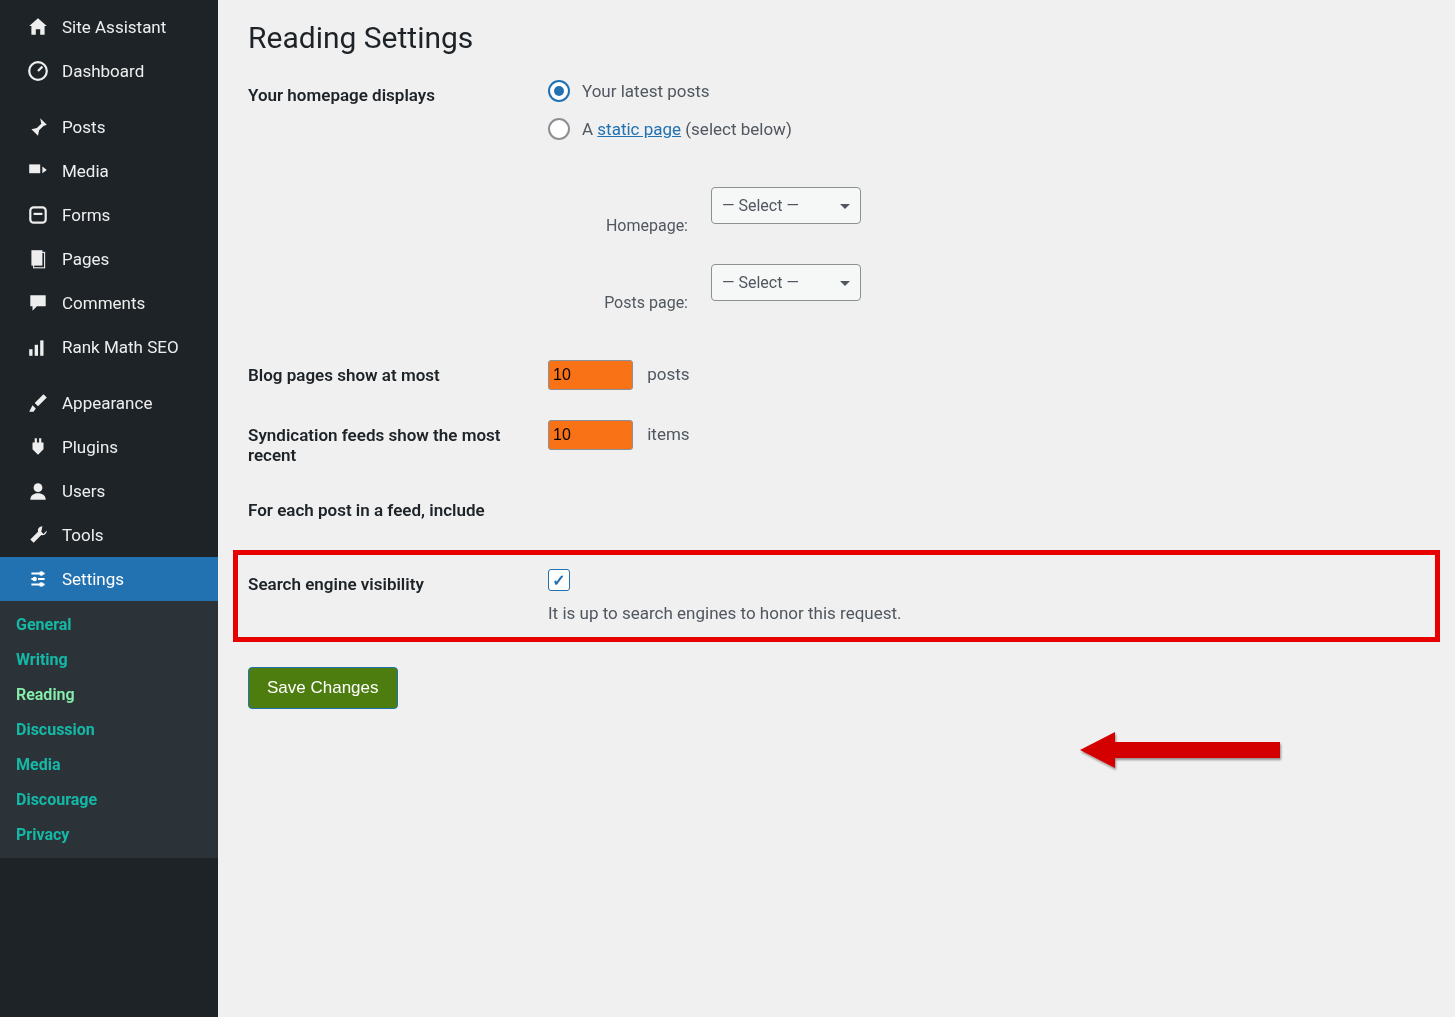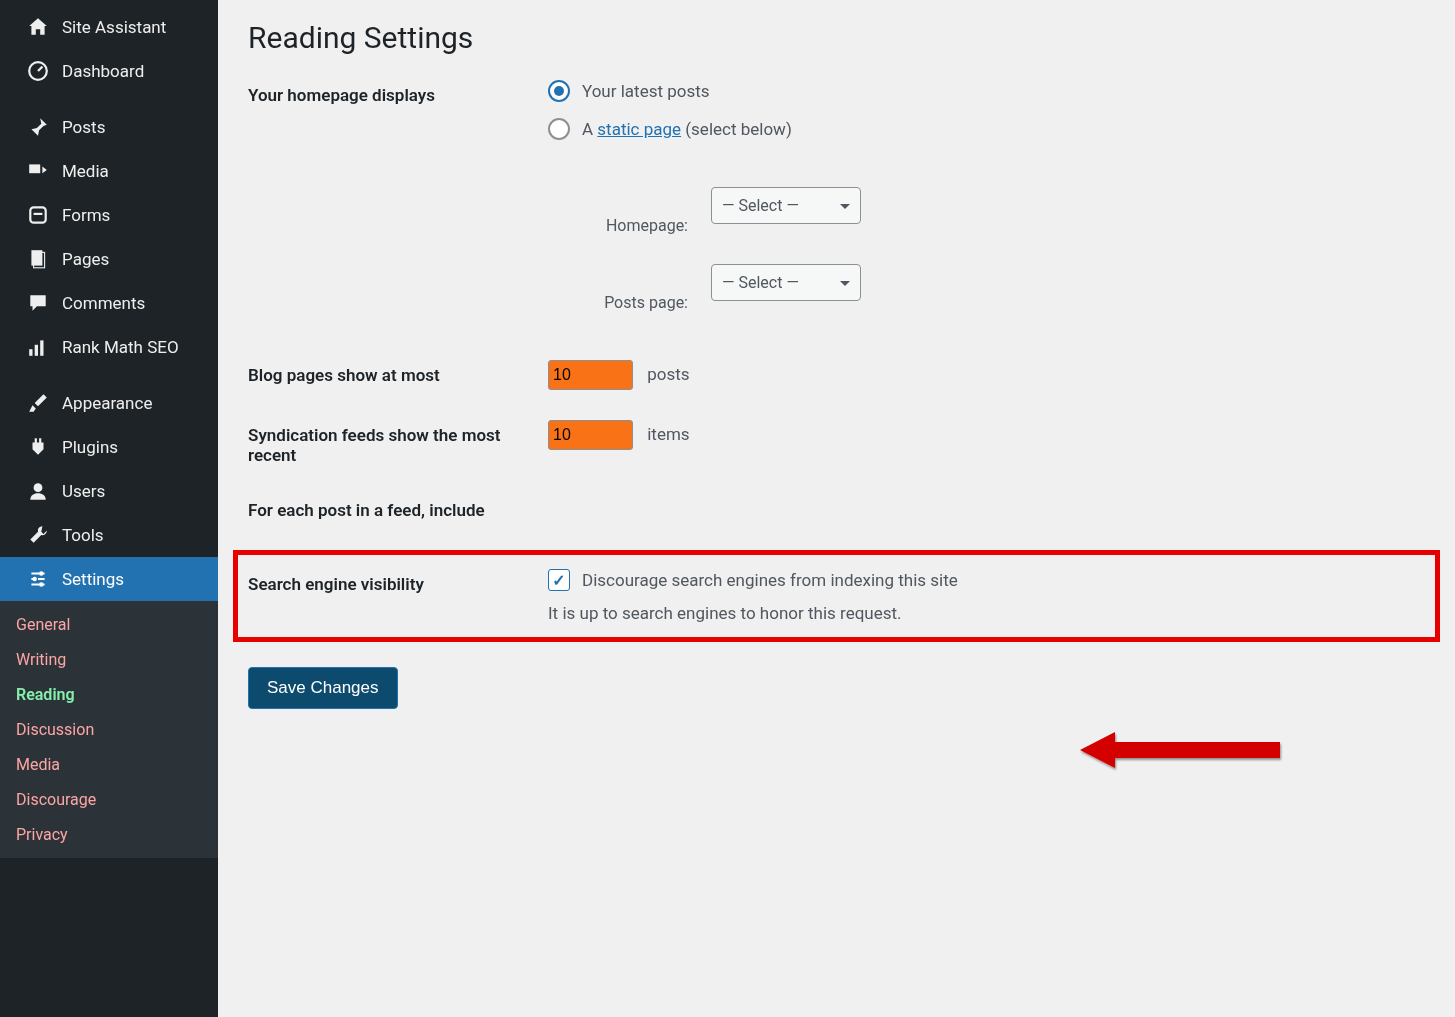--- a/index.html
+++ b/index.html
@@ -5,21 +5,21 @@
 * { box-sizing: border-box; margin: 0; padding: 0; }
 body { font-family: -apple-system, BlinkMacSystemFont, "Segoe UI", Roboto, sans-serif; background: #f0f0f1; color: #1d2327; font-size: 14px; }
 .layout { display: flex; min-height: 100vh; }
 .sidebar { width: 218px; background: #1d2327; color: #fff; flex-shrink: 0; padding-top: 5px; }
 .menu-item { display: flex; align-items: center; padding: 10px 26px; color: #eee; font-size: 17px; cursor: pointer; }
 .menu-item.active { background: #2271b1; color: #fff; position: relative; }
 .menu-item.active::after { content: ''; position: absolute; right: -9px; top: 50%; transform: translateY(-50%); border: 9px solid transparent; border-right-color: #f0f0f1; }
 .menu-icon { width: 24px; height: 24px; margin-right: 12px; display: flex; align-items: center; justify-content: center; fill: currentColor; }
 .menu-divider { height: 12px; }
 .submenu { background: #2c3338; padding: 6px 0; }
-.submenu-item { padding: 8px 16px; color: #fca5a5; font-size: 16px; cursor: pointer; }
+.submenu-item { padding: 8px 16px; color: #14b8a6; font-size: 16px; cursor: pointer; font-weight: bold; }
 .submenu-item.active { color: #86efac; font-weight: 600; }
 .content { flex: 1; padding: 20px 30px; }
 h1 { font-size: 30px; font-weight: 400; margin-bottom: 25px; }
 .form-row { display: flex; align-items: flex-start; margin-bottom: 30px; }
 .form-label { width: 300px; font-weight: 600; font-size: 17px; padding-top: 5px; flex-shrink: 0; }
 .form-field { flex: 1; font-size: 17px; color: #50575e; }
 .radio-row { display: flex; align-items: center; margin-bottom: 16px; }
 .radio { width: 22px; height: 22px; border: 2px solid #8c8f94; border-radius: 50%; margin-right: 12px; display: flex; align-items: center; justify-content: center; cursor: pointer; background: #fff; }
 .radio.checked { border-color: #2271b1; }
 .radio.checked::after { content: ''; width: 10px; height: 10px; background: #2271b1; border-radius: 50%; }
@@ -28,21 +28,21 @@
 a.link { color: #2271b1; text-decoration: underline; }
 .select-row { display: flex; align-items: center; margin-bottom: 18px; margin-left: 20px; }
 .select-label { width: 120px; text-align: right; margin-right: 12px; font-size: 16px; margin-top: 40px; }
 .select-box { width: 150px; padding: 8px 28px 8px 10px; border: 1px solid #8c8f94; border-radius: 4px; background: #f6f7f7; color: #50575e; font-size: 16px; position: relative; cursor: pointer; margin-left: 11px; }
 .select-box::after { content: ''; position: absolute; right: 10px; top: 50%; transform: translateY(-50%); border: 5px solid transparent; border-top-color: #50575e; margin-top: 3px; }
 .num-input { width: 85px; padding: 5px 4px; border: 1px solid #8c8f94; border-radius: 3px; font-size: 16px; background: #f97316; margin-right: 10px; }
 .inline-label { font-size: 17px; color: #50575e; }
 .desc { margin-top: 12px; font-size: 17px; color: #50575e; }
 .highlight-box { border: 5px solid #e60000; padding: 14px 10px; margin: 0 -15px 25px -15px; position: relative; }
 .arrow { position: absolute; left: 1070px; top: 720px; pointer-events: none; }
-.save-btn { background: #0c4a6e; color: #fff; border: 1px solid #2271b1; padding: 10px 18px; font-size: 17px; border-radius: 4px; cursor: pointer; }
+.save-btn { background: #4d7c0f; color: #fff; border: 1px solid #2271b1; padding: 10px 18px; font-size: 17px; border-radius: 4px; cursor: pointer; }
 </style>
 </head>
 <body>
 
 <div class="layout">
   <div class="sidebar">
     <div class="menu-item">
       <span class="menu-icon">
           <svg viewBox="0 0 20 20" width="22" height="22">
             <path d="M10 2L2 9h2v8h4v-5h4v5h4V9h2z"></path>
@@ -214,21 +214,20 @@
     <div class="form-row">
       <div class="form-label">For each post in a feed, include</div>
     </div>
 
     <div class="highlight-box">
       <div class="form-row" style="margin-bottom:0">
         <div class="form-label">Search engine visibility</div>
         <div class="form-field">
           <div style="display:flex;align-items:center">
             <span class="checkbox checked"></span>
-            <span>Discourage search engines from indexing this site</span>
           </div>
           <div class="desc">It is up to search engines to honor this request.</div>
         </div>
       </div>
     </div>
 
     <button class="save-btn">Save Changes</button>
 
     <svg class="arrow" width="220" height="60">
       <defs>

